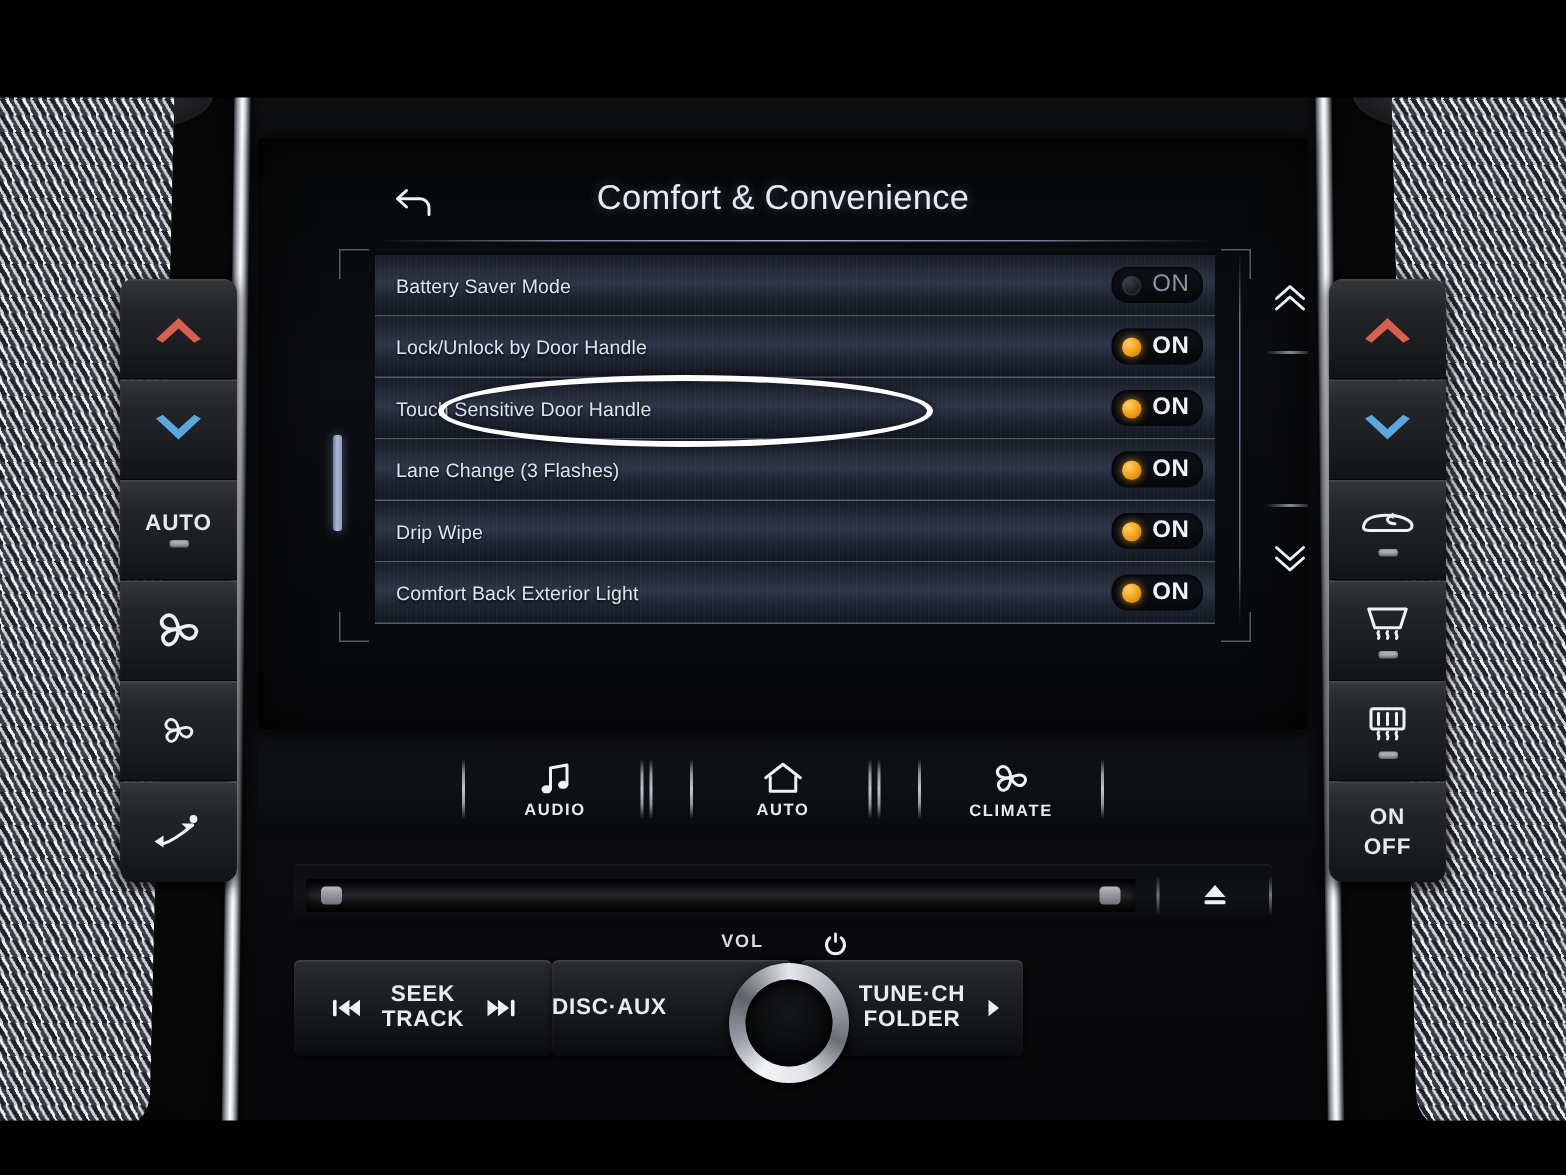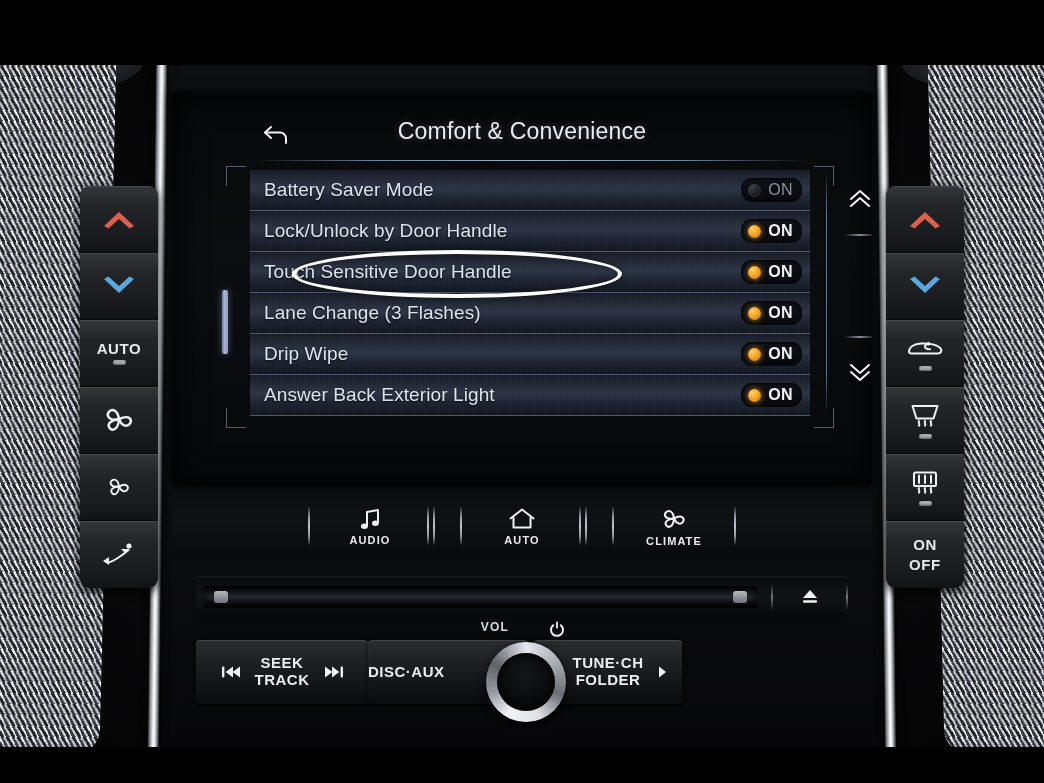--- a/index.html
+++ b/index.html
@@ -154,21 +154,21 @@
       linear-gradient(180deg, rgba(255,255,255,.02) 0%, rgba(180,200,235,.10) 45%, rgba(120,145,190,.05) 70%, rgba(255,255,255,.01) 100%),
       repeating-linear-gradient(90deg, rgba(255,255,255,.020) 0px, rgba(255,255,255,.020) 1px, rgba(255,255,255,0) 1px, rgba(255,255,255,0) 3px),
       linear-gradient(180deg,#131722 0%,#1d2433 50%,#10141d 100%);
     border-bottom: 1px solid rgba(145,165,200,.45);
     cursor: pointer;
   }
   .row:first-child { border-top: none; }
   .row-label {
     flex: 1;
     color: #dde4ee;
-    font-size: 19px;
+    font-size: 13px;
     letter-spacing: .1px;
     white-space: nowrap;
     text-shadow: 0 1px 2px rgba(0,0,0,.85);
   }
   .row-state {
     display: flex; align-items: center; gap: 7px;
     padding: 3px 9px 3px 7px;
     border-radius: 11px;
     background: linear-gradient(180deg, rgba(12,14,20,.92), rgba(5,6,9,.95));
     box-shadow: inset 0 1px 2px rgba(0,0,0,.9);
@@ -443,21 +443,21 @@
                 </div>
               </div>
               <div class="row">
                 <div class="row-label">Drip Wipe</div>
                 <div class="row-state">
                   <span class="state-dot"></span>
                   <span class="state-text">ON</span>
                 </div>
               </div>
               <div class="row">
-                <div class="row-label">Answer Back Exterior Light</div>
+                <div class="row-label">Comfort Back Exterior Light</div>
                 <div class="row-state">
                   <span class="state-dot"></span>
                   <span class="state-text">ON</span>
                 </div>
               </div>
             </div>
         </div>
 
         <div id="screen-scroll">
           <div id="scroll-divider"></div>

